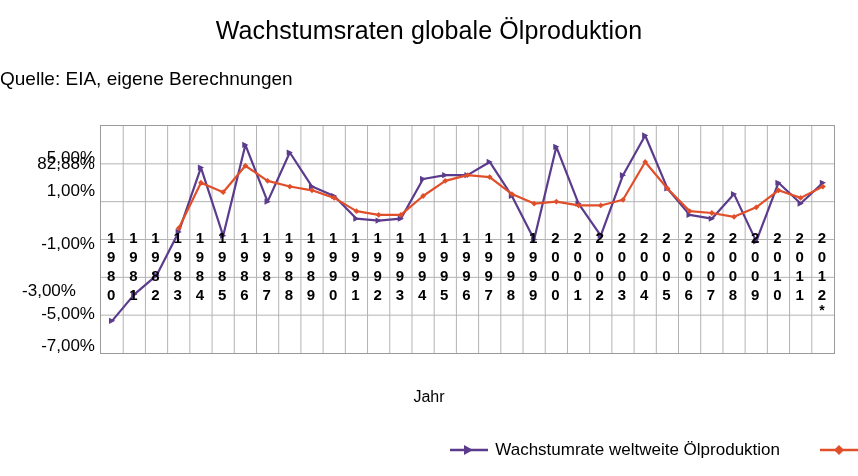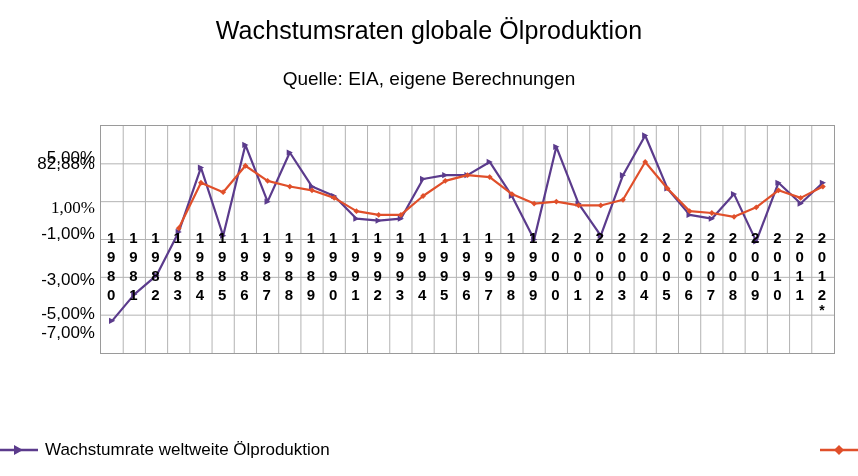--- a/index.html
+++ b/index.html
@@ -8,21 +8,21 @@
     font-family:"Liberation Sans","DejaVu Sans",sans-serif;
     color:#000;
   }
   #root{position:relative;width:858px;height:476px;border-radius:11px;}
 
   .title{
     position:absolute;left:0;top:16px;width:858px;text-align:center;
     font-size:25px;font-weight:400;letter-spacing:0.1px;
   }
   .subtitle{
-    position:absolute;left:0;top:68px;width:858px;text-align:center;
+    position:absolute;left:0;top:68px;width:858px;
     font-size:19px;font-weight:400;
   }
 
   
   #plot{
     position:absolute;left:100px;top:125px;width:735px;height:229px;
     border:1px solid #9a9a9a;box-sizing:border-box;
   }
   #plot svg{display:block;}
 
@@ -43,42 +43,42 @@
   .yearcol .star{font-size:14px;line-height:12px;font-weight:bold;}
 
   .axislabel{
     position:absolute;left:0;top:388px;width:858px;text-align:center;
     font-size:16px;
   }
 
   
   #legend{
     position:absolute;left:0;top:440px;width:858px;
-    display:flex;justify-content:space-between;align-items:center;gap:40px;
+    display:flex;justify-content:flex-end;align-items:center;gap:40px;
     font-size:17px;
   }
   .legitem{display:flex;align-items:center;gap:7px;}
   .legtext{white-space:nowrap;}
 </style>
 </head>
 <body>
 
 <div id="root">
 
   <div class="title">Wachstumsraten globale Ölproduktion</div>
   <div class="subtitle">Quelle: EIA, eigene Berechnungen</div>
 
   <div id="yaxis">
       <div class="ytick" style="top: 117px; margin-top: 32px;">5,00%</div>
       <div class="ytick" style="top: 154.833px;">82,88%</div>
-      <div class="ytick" style="top: 199px; font-family: Liberation Serif, serif;">1,00%</div>
-      <div class="ytick" style="top: 225px;">-1,00%</div>
-      <div class="ytick" style="top: 271px;">-3,00%</div>
+      <div class="ytick" style="top: 182px;">1,00%</div>
+      <div class="ytick" style="top: 235px;">-1,00%</div>
+      <div class="ytick" style="top: 282px; text-align: center;">-3,00%</div>
       <div class="ytick" style="top: 305px;">-5,00%</div>
-      <div class="ytick" style="top: 324px; text-align: right;">-7,00%</div>
+      <div class="ytick" style="top: 337px; text-align: right;">-7,00%</div>
     </div>
 
   <div id="plot">
     <svg id="chart-svg" width="733" height="227" viewBox="0 0 733 227">
         <line x1="0" y1="37.83333333333333" x2="733" y2="37.83333333333333" stroke="#b3b3b3" stroke-width="1"></line>
         <line x1="0" y1="75.66666666666666" x2="733" y2="75.66666666666666" stroke="#b3b3b3" stroke-width="1"></line>
         <line x1="0" y1="113.5" x2="733" y2="113.5" stroke="#b3b3b3" stroke-width="1"></line>
         <line x1="0" y1="151.33333333333331" x2="733" y2="151.33333333333331" stroke="#b3b3b3" stroke-width="1"></line>
         <line x1="0" y1="189.16666666666669" x2="733" y2="189.16666666666669" stroke="#b3b3b3" stroke-width="1"></line>
         <line x1="22.21212121212121" y1="0" x2="22.21212121212121" y2="227" stroke="#b3b3b3" stroke-width="1"></line>
@@ -376,20 +376,21 @@
       </div>
       <div class="yearcol" style="left: 710.894px;">
         <span>2</span>
         <span>0</span>
         <span>1</span>
         <span>2</span>
         <span class="star">*</span>
       </div>
     </div>
 
+  <div class="axislabel">Jahr</div>
 
   <div id="legend">
       <div class="legitem">
         <svg width="38" height="14">
           <line x1="0" y1="7" x2="38" y2="7" stroke="#5B3B8C" stroke-width="2.4"></line>
           <polygon points="14,2 23,7 14,12" fill="#5B3B8C"></polygon>
         </svg>
         <span class="legtext">Wachstumrate weltweite Ölproduktion</span>
       </div>
       <div class="legitem">

